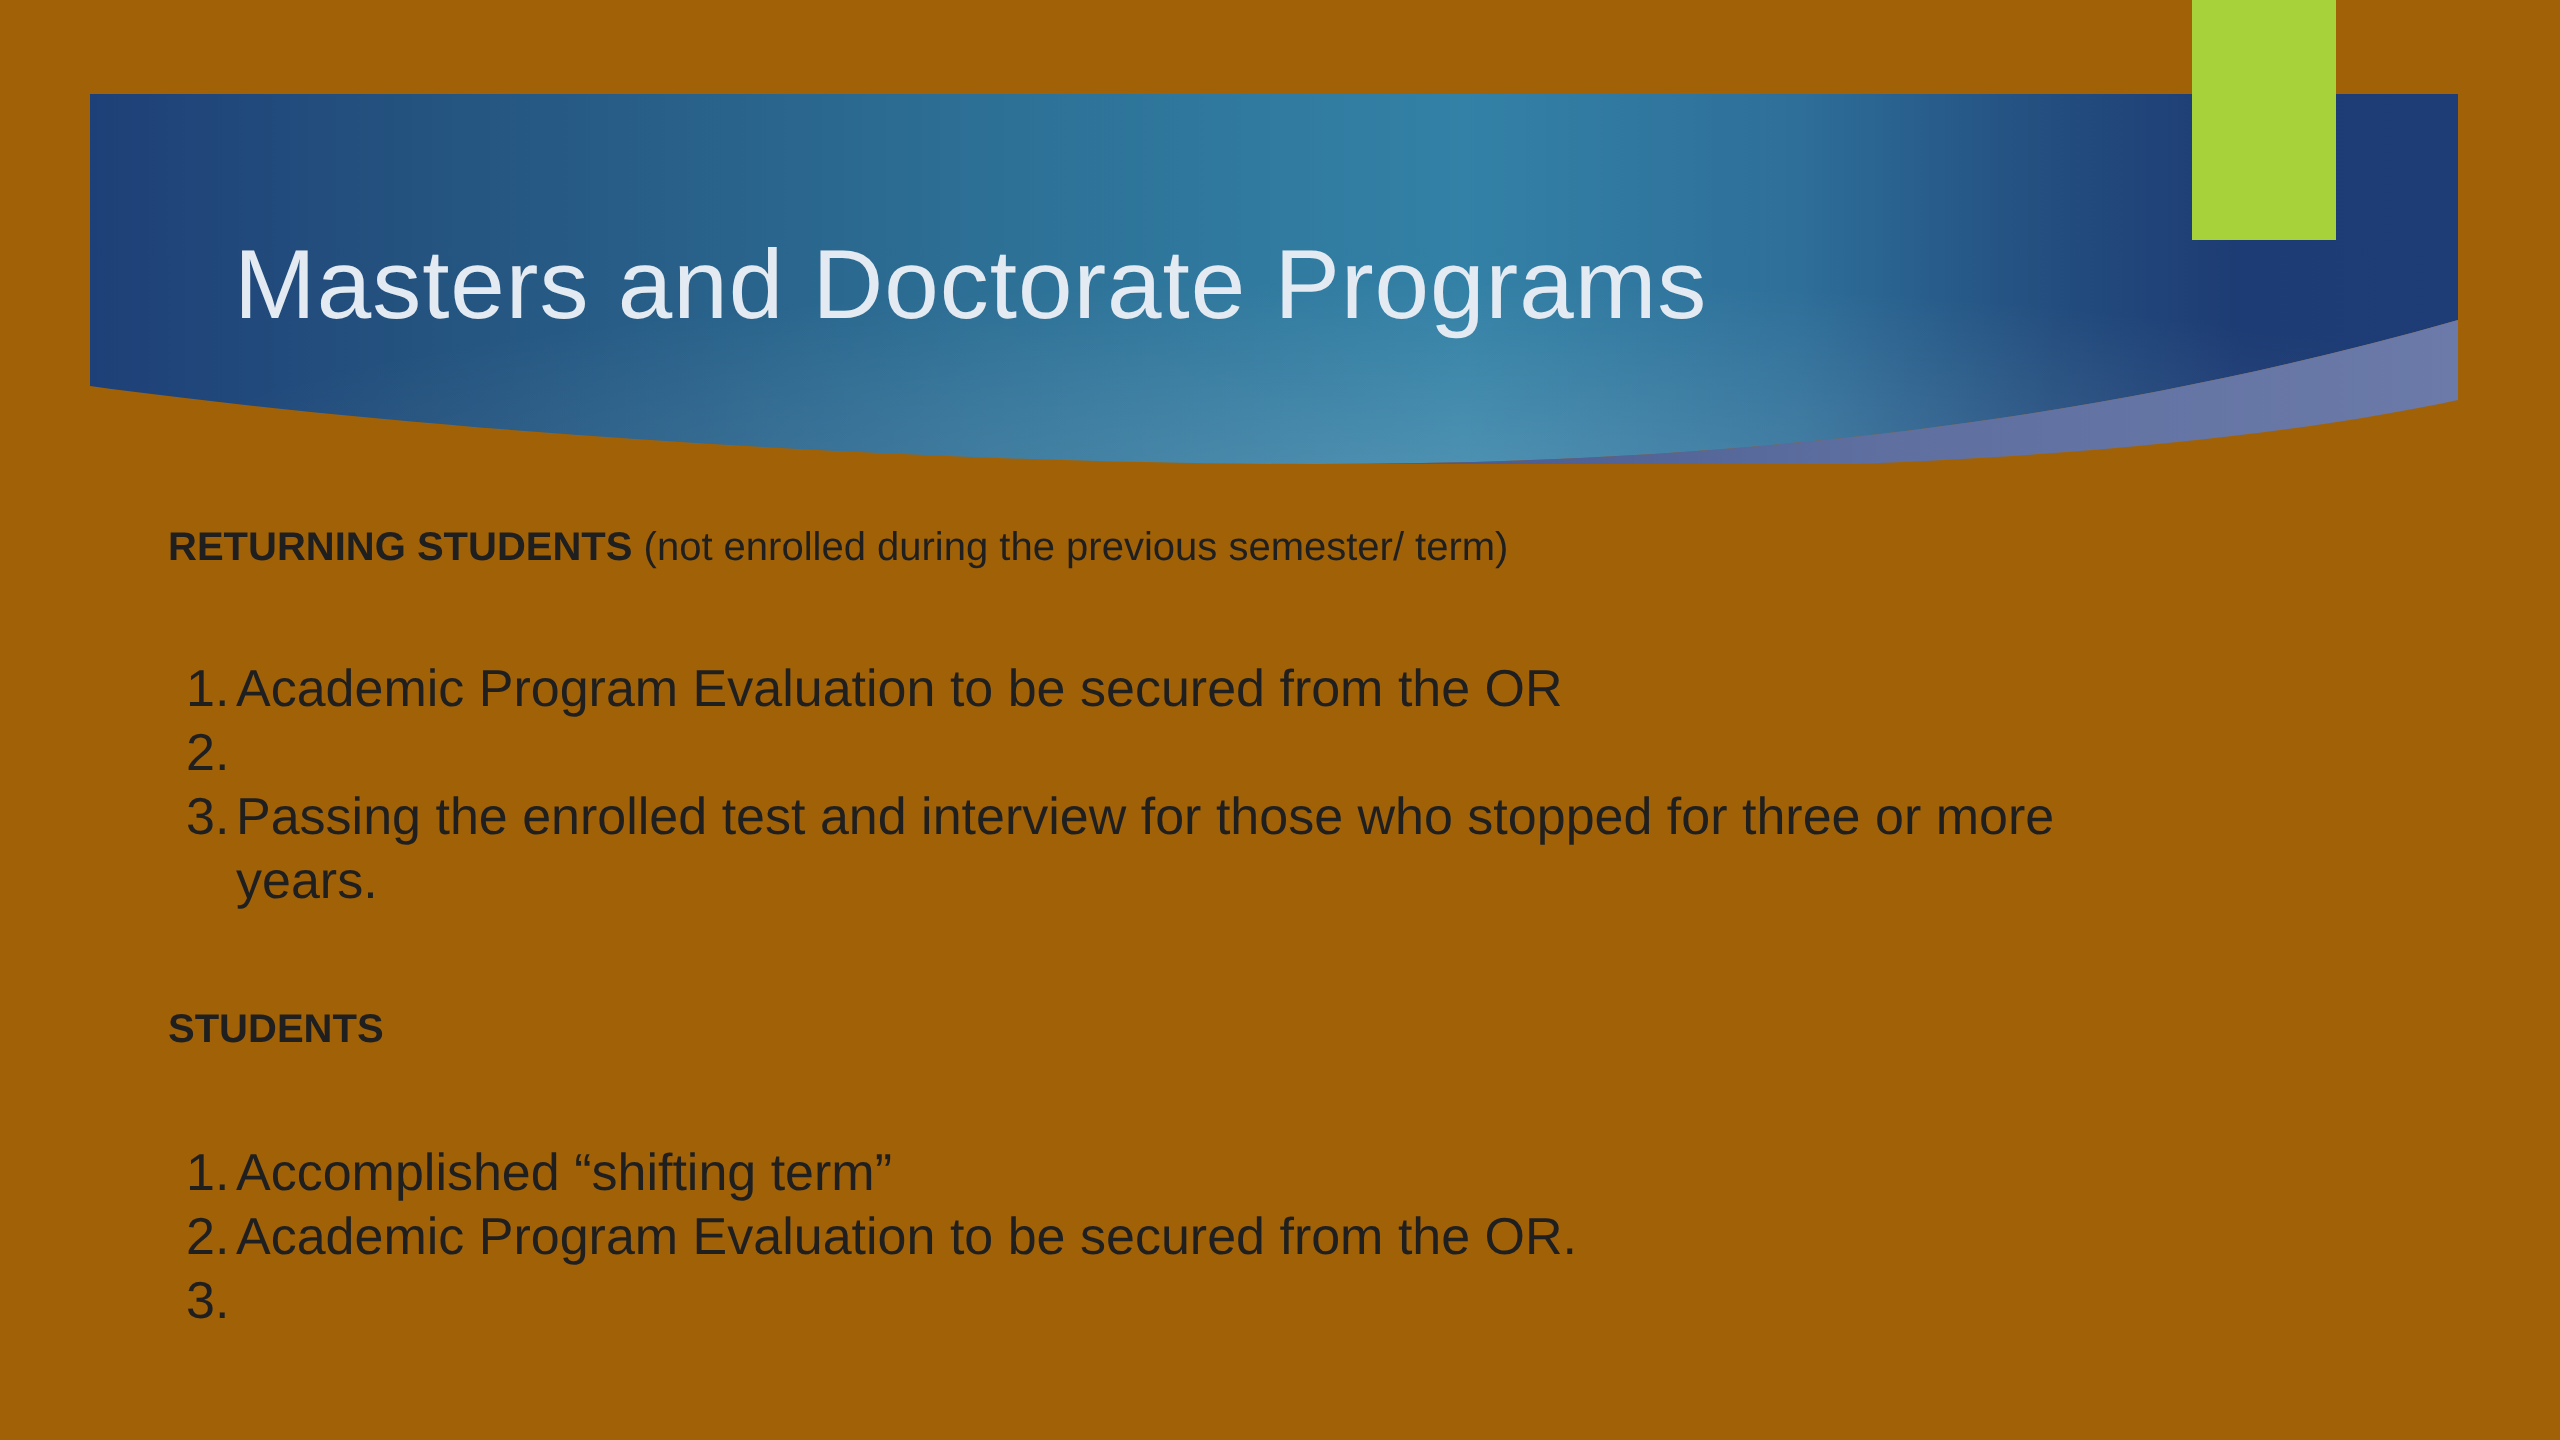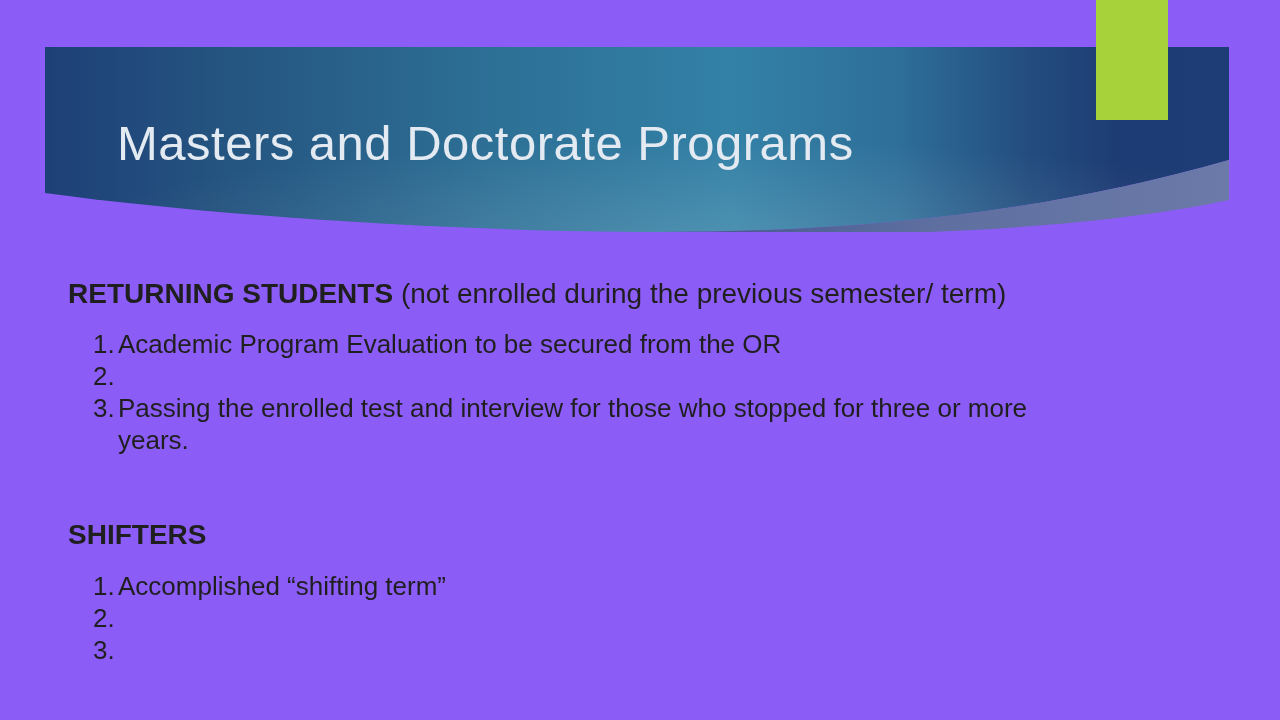--- a/index.html
+++ b/index.html
@@ -5,21 +5,21 @@
   html, body {
     margin: 0;
     padding: 0;
     background: #ffffff;
   }
   .slide {
     position: relative;
     width: 1280px;
     height: 720px;
     overflow: hidden;
-    background: #8b5cf6;
+    background: #a16207;
     font-family: "Liberation Sans", sans-serif;
     color: var(--body_text, #1f1f1f);
   }
   .banner {
     position: absolute;
     left: 45px;
     top: 47px;
     width: 1184px;
     height: 185px;
     z-index: 1;
@@ -41,27 +41,26 @@
     font-size: 49px;
     font-weight: 400;
     letter-spacing: 0.5px;
     line-height: 49px;
     color: var(--title_text, #e3eaf1);
     white-space: nowrap;
     z-index: 3;
   }
   .heading {
     position: absolute;
-    left: 68px;
-    font-size: 28px;
+    left: 84px;
+    font-size: 20px;
     line-height: 36px;
     white-space: nowrap;
     color: var(--body_text, #1f1f1f);
     z-index: 3;
-    margin-top: 20px;
   }
   .heading .b { font-weight: 700; }
   .heading-returning { top: 256px; }
   .heading-shifters  { top: 497px; }
   .num-list {
     position: absolute;
     left: 93px;
     width: 1060px;
     margin: 0;
     padding: 0;
@@ -136,31 +135,34 @@
     <li>
       <span class="marker">3.</span>
       <div class="txt">
         <div>Passing the enrolled test and interview for those who stopped for three or more</div>
         <div>years.</div>
       </div>
     </li>
   </ol>
 
   <div class="heading heading-shifters">
-    <span class="b">SHIFTERS</span>
+    <span class="b">STUDENTS</span>
   </div>
 
   <ol class="num-list list-shifters">
     <li>
       <span class="marker">1.</span>
       <div class="txt">
         <div>Accomplished “shifting term”</div>
       </div>
     </li>
     <li>
       <span class="marker">2.</span>
+      <div class="txt">
+        <div>Academic Program Evaluation to be secured from the OR.</div>
+      </div>
     </li>
     <li>
       <span class="marker">3.</span>
     </li>
   </ol>
 
 </div>
 
 </body></html>

